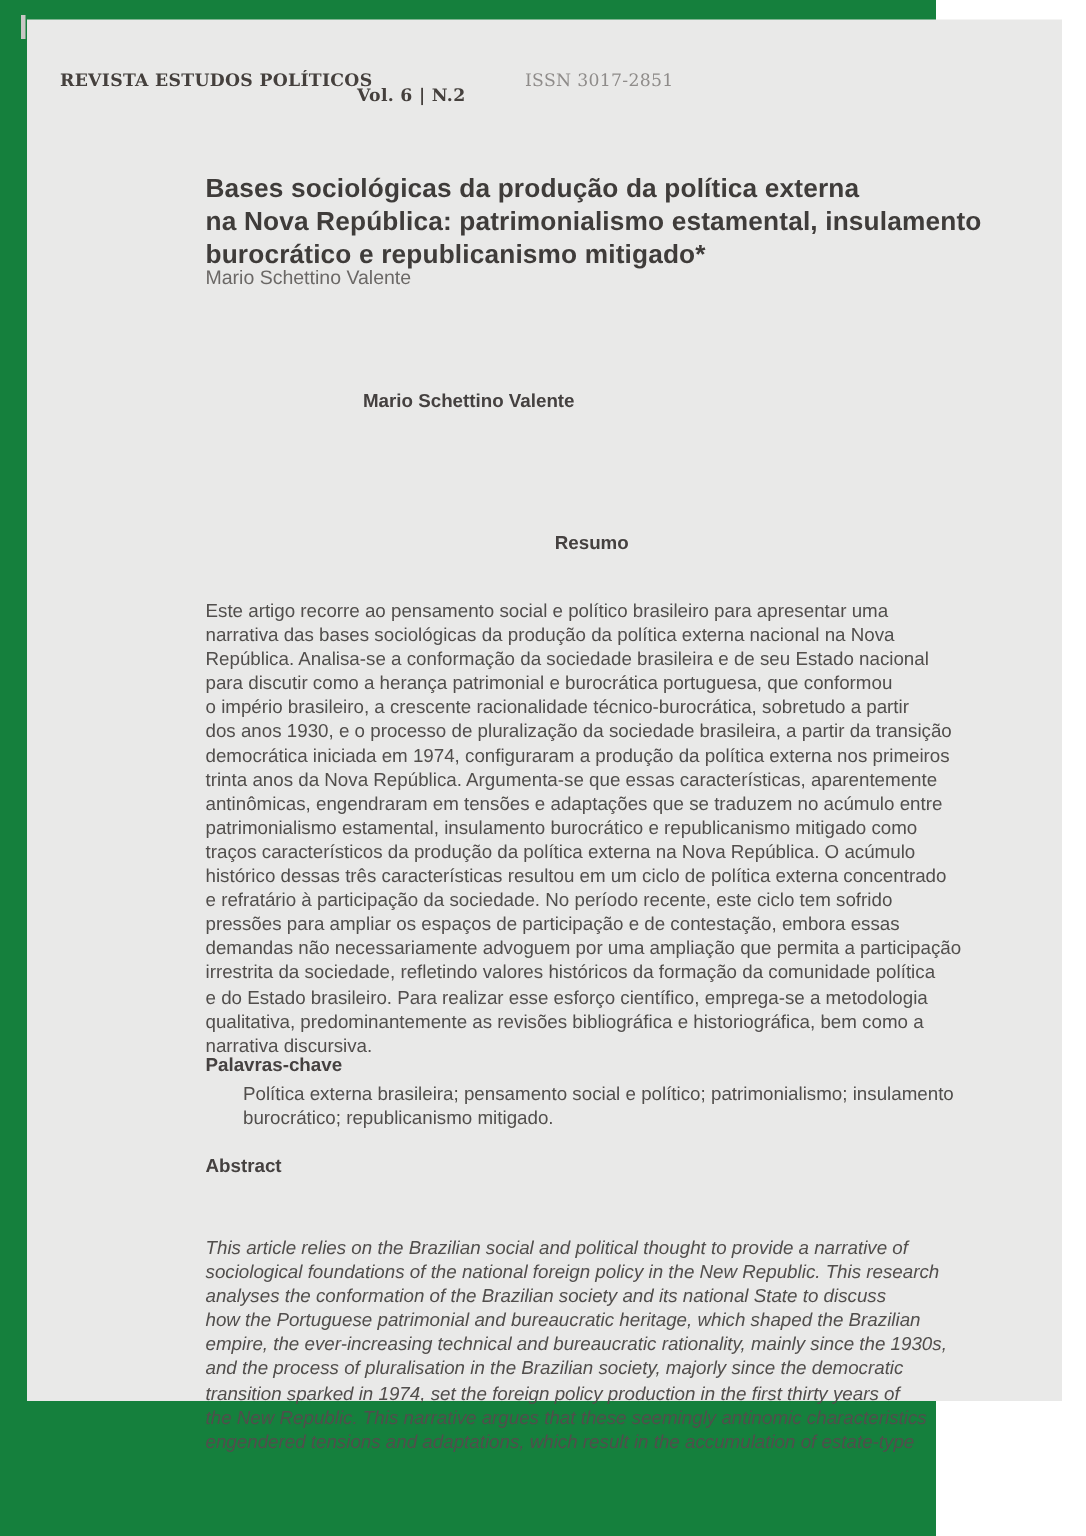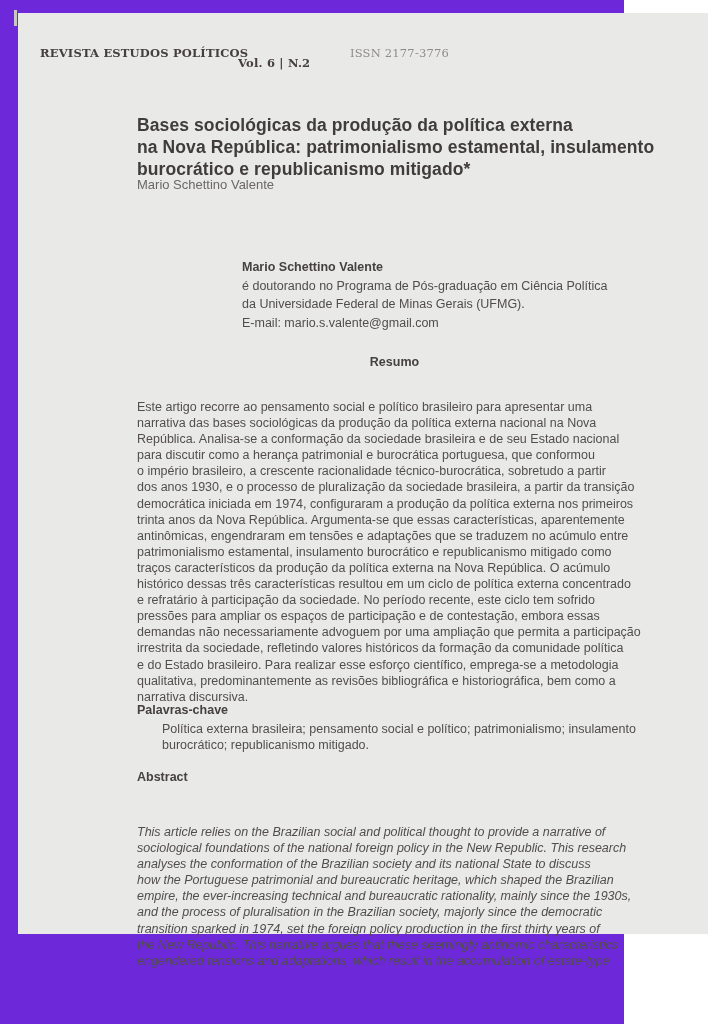--- a/index.html
+++ b/index.html
@@ -3,21 +3,21 @@
 <meta charset="utf-8">
 <style>
   html, body { margin: 0; padding: 0; }
   body {
     width: 724px; height: 1024px;
     background: #ffffff;
     font-family: "Liberation Sans", sans-serif;
     overflow: hidden;
     position: relative;
   }
-  .canvas { position: absolute; left: 0; top: 0; width: 624px; height: 1024px; background: #6d28d9; }
+  .canvas { position: absolute; left: 0; top: 0; width: 624px; height: 1024px; background: #15803d; }
   .page {
     position: absolute;
     left: 18px; top: 13px;
     width: 690px; height: 921px;
     background: #e9e9e8;
   }
   .scan-artifact {
     position: absolute; left: -4px; top: -3px;
     width: 3px; height: 16px;
     background: #c9c7c5;
@@ -74,33 +74,30 @@
 </head>
 <body>
 
 <div class="canvas">
   <div class="page">
     <div class="scan-artifact"></div>
 
     <div class="journal-header">
       <span class="jh-name"><span>REVISTA </span><b>ESTUDOS POLÍTICOS</b></span>
       <span class="jh-vol">Vol. 6 | N.2</span>
-      <span class="jh-issn">ISSN 2177-3776</span>
+      <span class="jh-issn">ISSN 3017-2851</span>
     </div>
 
     <div class="title">Bases sociológicas da produção da política externa
 na Nova República: patrimonialismo estamental, insulamento
 burocrático e republicanismo mitigado*</div>
     <div class="author">Mario Schettino Valente</div>
 
     <div class="bio">
       <div class="bio-name">Mario Schettino Valente</div>
-      <div class="bio-lines">é doutorando no Programa de Pós-graduação em Ciência Política
-da Universidade Federal de Minas Gerais (UFMG).
-E-mail: mario.s.valente@gmail.com</div>
     </div>
 
     <div class="section-heading h-resumo">Resumo</div>
     <div class="section-body b-resumo">Este artigo recorre ao pensamento social e político brasileiro para apresentar uma
 narrativa das bases sociológicas da produção da política externa nacional na Nova
 República. Analisa-se a conformação da sociedade brasileira e de seu Estado nacional
 para discutir como a herança patrimonial e burocrática portuguesa, que conformou
 o império brasileiro, a crescente racionalidade técnico-burocrática, sobretudo a partir
 dos anos 1930, e o processo de pluralização da sociedade brasileira, a partir da transição
 democrática iniciada em 1974, configuraram a produção da política externa nos primeiros

